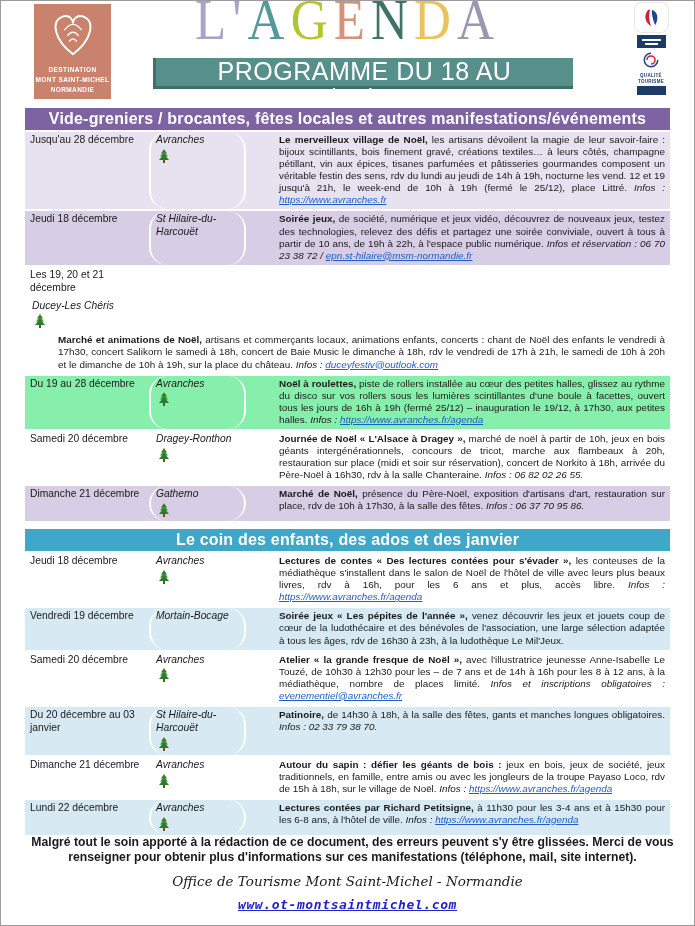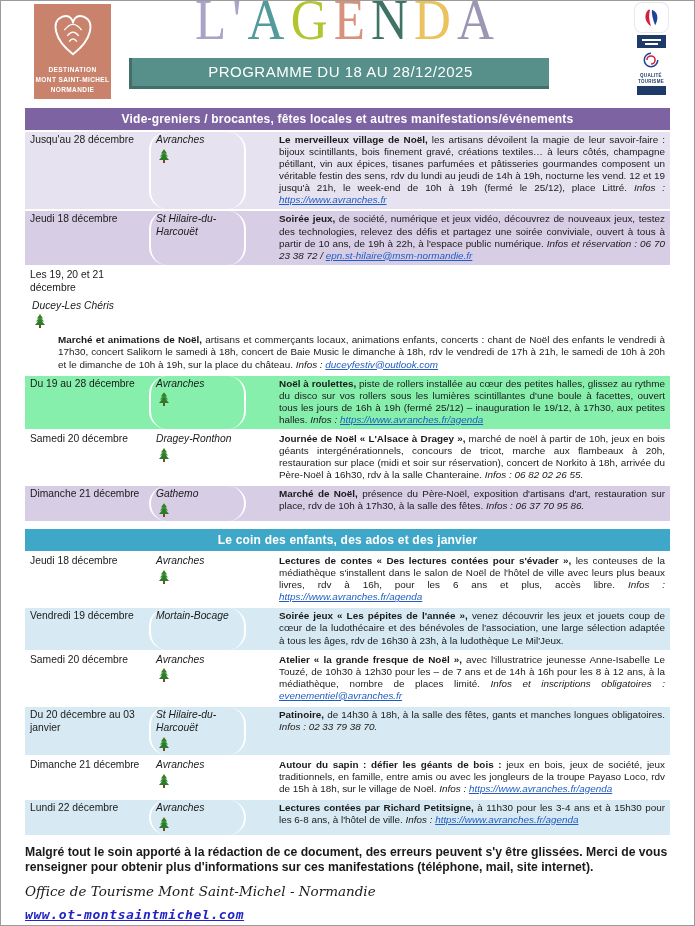--- a/index.html
+++ b/index.html
@@ -7,53 +7,53 @@
           background:#fff; font-family:"Liberation Sans", sans-serif; overflow:hidden; color:#1a1a1a; }
 
   
   .header { position:relative; height:99px; }
   .logo-left { position:absolute; left:33px; top:3px; width:77px; height:95px;
                background:#c9836d; color:#fff; text-align:center; box-sizing:border-box; padding-top:5px; }
   .logo-lines { font-size:6.5px; font-weight:bold; letter-spacing:.4px; line-height:1.5; margin-top:2px; }
   .title { position:absolute; left:0; right:0; top:-15px; height:62px; text-align:center;
            font-family:"Liberation Serif", serif; font-size:58px; font-weight:normal;
            letter-spacing:7px; transform:scaleX(.88); }
-  .banner { position:absolute; left:128px; top:57px; width:420px; height:31px; box-sizing:border-box;
-            color:#fff; font-size:15px; letter-spacing:.5px; text-align:center; line-height:27px;
+  .banner { position:absolute; left:152px; top:57px; width:420px; height:31px; box-sizing:border-box;
+            color:#fff; font-size:25px; letter-spacing:.5px; text-align:center; line-height:27px;
             border-left:3px solid rgba(0,0,0,.22); border-bottom:3px solid rgba(0,0,0,.22); }
   .logos-right { position:absolute; right:23px; top:2px; width:40px; display:flex;
                  flex-direction:column; align-items:center; gap:3px; }
   .logo-bird { width:33px; height:29px; border-radius:7px; box-shadow:0 0 0 1px #e8e8e8;
                display:flex; align-items:center; justify-content:center; background:#fff; }
   .badge { width:29px; height:13px; background:#1e3a69; display:flex; flex-direction:column;
            align-items:center; justify-content:center; gap:2px; }
   .badge i { display:block; width:19px; height:2px; background:#fff; }
   .badge i:last-child { width:13px; }
   .qt { width:29px; text-align:center; background:#fff; }
   .qt-text { font-size:4.5px; line-height:1.3; color:#1e3a69; font-weight:bold; letter-spacing:.3px; }
   .qt-bar { height:9px; background:#1e3a69; margin-top:1px; }
 
   
   .content { padding:0 24px; }
   .tbl { margin-top:8px; }
-  .sec-head { height:22px; line-height:22px; color:#fff; font-weight:bold; font-size:12px;
+  .sec-head { height:22px; line-height:22px; color:#fff; font-weight:bold; font-size:16px;
               text-align:center; letter-spacing:.2px; }
   .row { display:flex; border-top:2px solid #fff; }
   .cell { box-sizing:border-box; padding:2px 5px 3px;border-radius:18px; }
   .date { width:124px; font-size:10.3px; line-height:1.25; }
   .loc  { width:97px;  font-size:10.3px; line-height:1.25; font-style:italic;
           border-left:2px solid #fff; border-right:2px solid #fff; }
   .desc { flex:1; font-size:9.9px; line-height:1.22; text-align:justify;padding-left:33px; }
   .bold { font-weight:bold; }
   .ital { font-style:italic; }
   .lnk  { color:#1f5cc5; font-style:italic; text-decoration:underline; cursor:pointer; }
   .tree { display:block; margin:2px 0 0 2px; }
 
   
-  .footer { margin-top:10px; text-align:left; }
+  .footer { text-align:center; }
   .disclaimer { font-weight:bold; font-size:12.2px; line-height:1.25; width:655px; margin:0 auto; }
   .office { margin-top:8px; font-family:"DejaVu Serif", serif; font-style:italic; font-size:13.5px; }
   .site { margin-top:6px; }
   .site a { color:#2323c8; font-weight:bold; font-style:italic; font-size:13px; letter-spacing:.6px;
             text-decoration:underline; font-family:"DejaVu Sans Mono", monospace; cursor:pointer; }
 </style>
 </head>
 <body>
 
 <div class="page">

